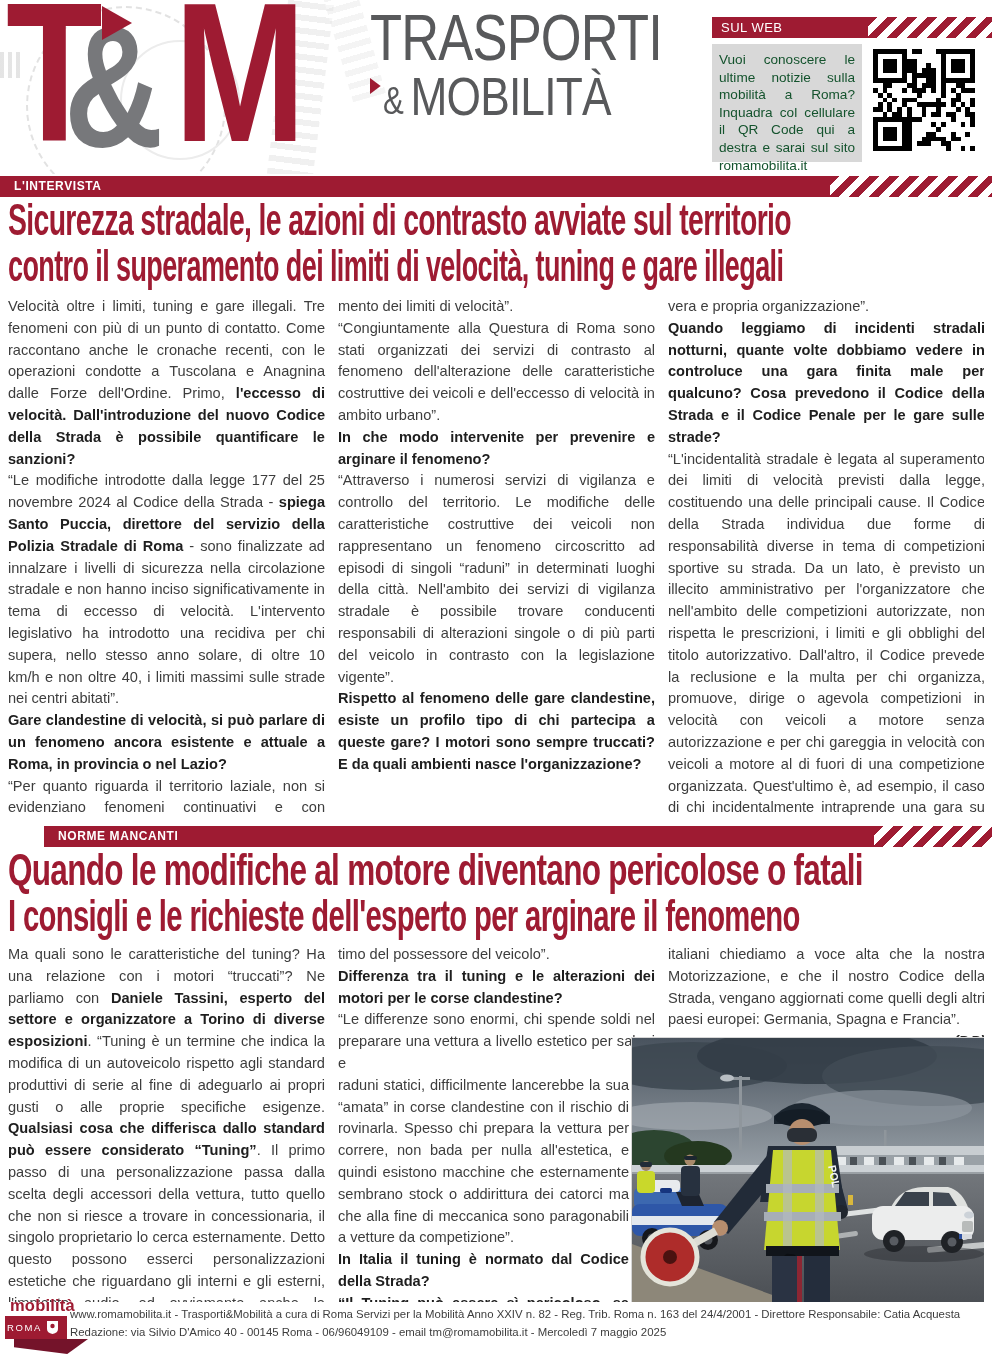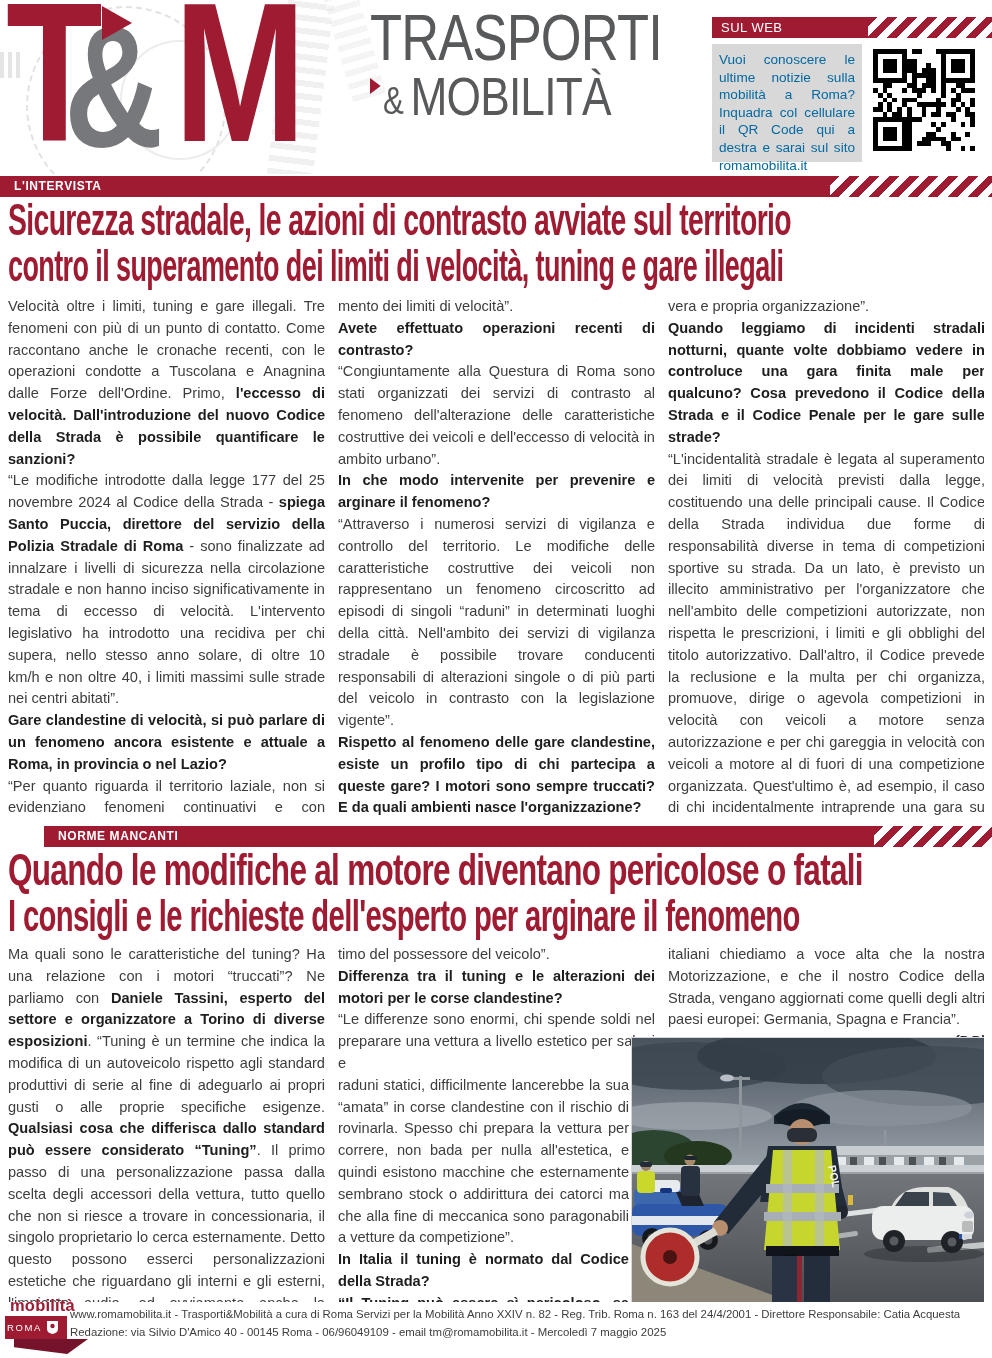--- a/index.html
+++ b/index.html
@@ -34,21 +34,21 @@
   .mast-line2{display:flex;align-items:flex-end;margin-top:4px;transform:scaleX(.82);transform-origin:0 0;white-space:nowrap;}
   .mast-line2 .amp{font-size:38px;line-height:38px;margin-right:8px;}
   .mast-line2 .mob{font-size:54px;line-height:48px;letter-spacing:-1px;}
   .mini-arrow{width:0;height:0;border-left:13px solid var(--maroon);border-top:8px solid transparent;border-bottom:8px solid transparent;margin:0 3px 26px 0;}
   
   .sulweb-bar{position:absolute;left:712px;top:17px;width:166px;height:21px;background:var(--maroon);color:#fff;
     font-weight:normal;font-size:13px;line-height:21px;padding-left:9px;letter-spacing:.5px;}
   .stripes{background:repeating-linear-gradient(135deg,var(--maroon) 0 7px,#ffffff 7px 14px);}
   .sulweb-stripes{position:absolute;left:868px;top:17px;width:124px;height:21px;}
   .sulweb-box{position:absolute;left:712px;top:44px;width:150px;height:118px;background:#d8d8d8;
-    padding:7px 7px;font-size:13.6px;line-height:17.6px;text-align:justify;color:#0369a1;}
+    padding:7px 7px;font-size:13.6px;line-height:17.6px;text-align:justify;color:#14532d;}
   .qr{position:absolute;left:868px;top:44px;width:112px;height:112px;background:#fff;}
   
   .kicker{position:absolute;left:0;width:992px;height:21px;background:var(--maroon);}
   .kicker .lbl{color:#fff;font-weight:bold;font-size:12px;line-height:21px;padding-left:14px;letter-spacing:.6px;}
   .kicker .kstripes{position:absolute;right:0;top:0;width:162px;height:21px;}
   
   .hl{position:absolute;left:8px;font-weight:bold;color:var(--maroon);font-size:45px;line-height:46px;
     white-space:nowrap;letter-spacing:-1px;transform-origin:0 0;}
   
   .cols{position:absolute;left:8px;width:976px;display:flex;gap:13px;overflow:hidden;}
@@ -247,21 +247,20 @@
 
   <div class="cols" style="top:296px;height:524px;">
     <div class="col">
         <p><span>Velocità oltre i limiti, tuning e gare illegali. Tre fenomeni con più di un punto di contatto. Come raccontano anche le cronache recenti, con le operazioni condotte a Tuscolana e Anagnina dalle Forze dell'Ordine. Primo, </span><span class="b">l'eccesso di velocità. Dall'introduzione del nuovo Codice della Strada è possibile quantificare le sanzioni?</span></p>
         <p><span>“Le modifiche introdotte dalla legge 177 del 25 novembre 2024 al Codice della Strada - </span><span class="b">spiega Santo Puccia, direttore del servizio della Polizia Stradale di Roma</span><span> - sono finalizzate ad innalzare i livelli di sicurezza nella circolazione stradale e non hanno inciso significativamente in tema di eccesso di velocità. L'intervento legislativo ha introdotto una recidiva per chi supera, nello stesso anno solare, di oltre 10 km/h e non oltre 40, i limiti massimi sulle strade nei centri abitati”.</span></p>
         <p><span class="b">Gare clandestine di velocità, si può parlare di un fenomeno ancora esistente e attuale a Roma, in provincia o nel Lazio?</span></p>
         <p><span>“Per quanto riguarda il territorio laziale, non si evidenziano fenomeni continuativi e con conseguenze importanti sulla circolazione stradale connesse a “gare clandestine di velocità”. Un tema che interessa il territorio potrebbe essere quello delle modifiche delle caratteristiche costruttive dei veicoli riconducibili al fenomeno del “Tuning” e delle eventuali violazioni connesse al supera-</span></p>
       </div>
     <div class="col">
         <p><span>mento dei limiti di velocità”.</span></p>
-        <p><span class="b">Avete effettuato operazioni recenti di contrasto?</span></p>
         <p><span>“Congiuntamente alla Questura di Roma sono stati organizzati dei servizi di contrasto al fenomeno dell'alterazione delle caratteristiche costruttive dei veicoli e dell'eccesso di velocità in ambito urbano”.</span></p>
         <p><span class="b">In che modo intervenite per prevenire e arginare il fenomeno?</span></p>
         <p><span>“Attraverso i numerosi servizi di vigilanza e controllo del territorio. Le modifiche delle caratteristiche costruttive dei veicoli non rappresentano un fenomeno circoscritto ad episodi di singoli “raduni” in determinati luoghi della città. Nell'ambito dei servizi di vigilanza stradale è possibile trovare conducenti responsabili di alterazioni singole o di più parti del veicolo in contrasto con la legislazione vigente”.</span></p>
         <p><span class="b">Rispetto al fenomeno delle gare clandestine, esiste un profilo tipo di chi partecipa a queste gare? I motori sono sempre truccati? E da quali ambienti nasce l'organizzazione?</span></p>
         <p></p>
       </div>
     <div class="col">
       <div>
           <p><span>vera e propria organizzazione”.</span></p>
           <p><span class="b">Quando leggiamo di incidenti stradali notturni, quante volte dobbiamo vedere in controluce una gara finita male per qualcuno? Cosa prevedono il Codice della Strada e il Codice Penale per le gare sulle strade?</span></p>

